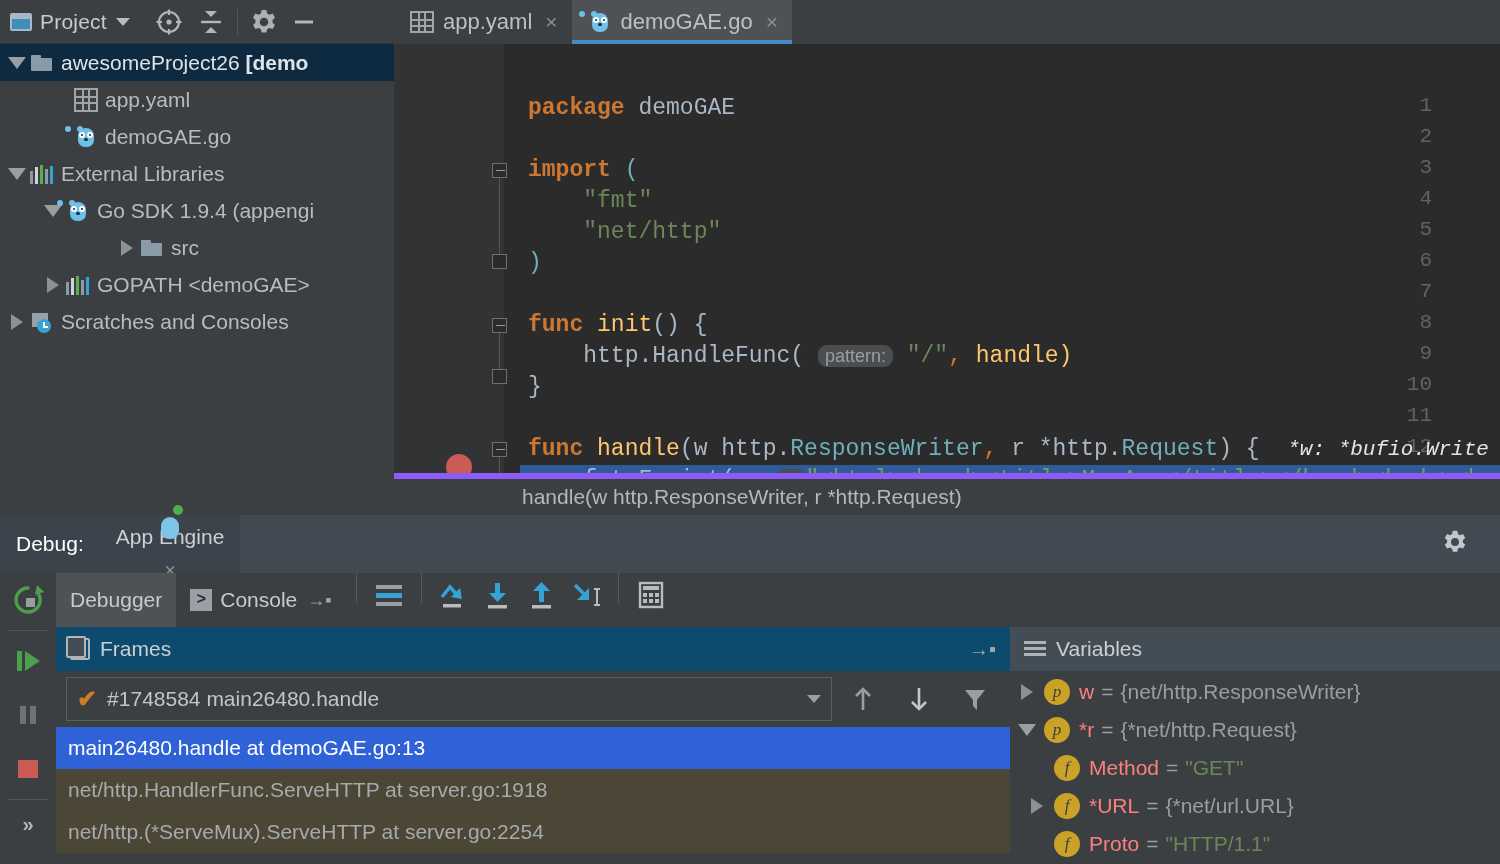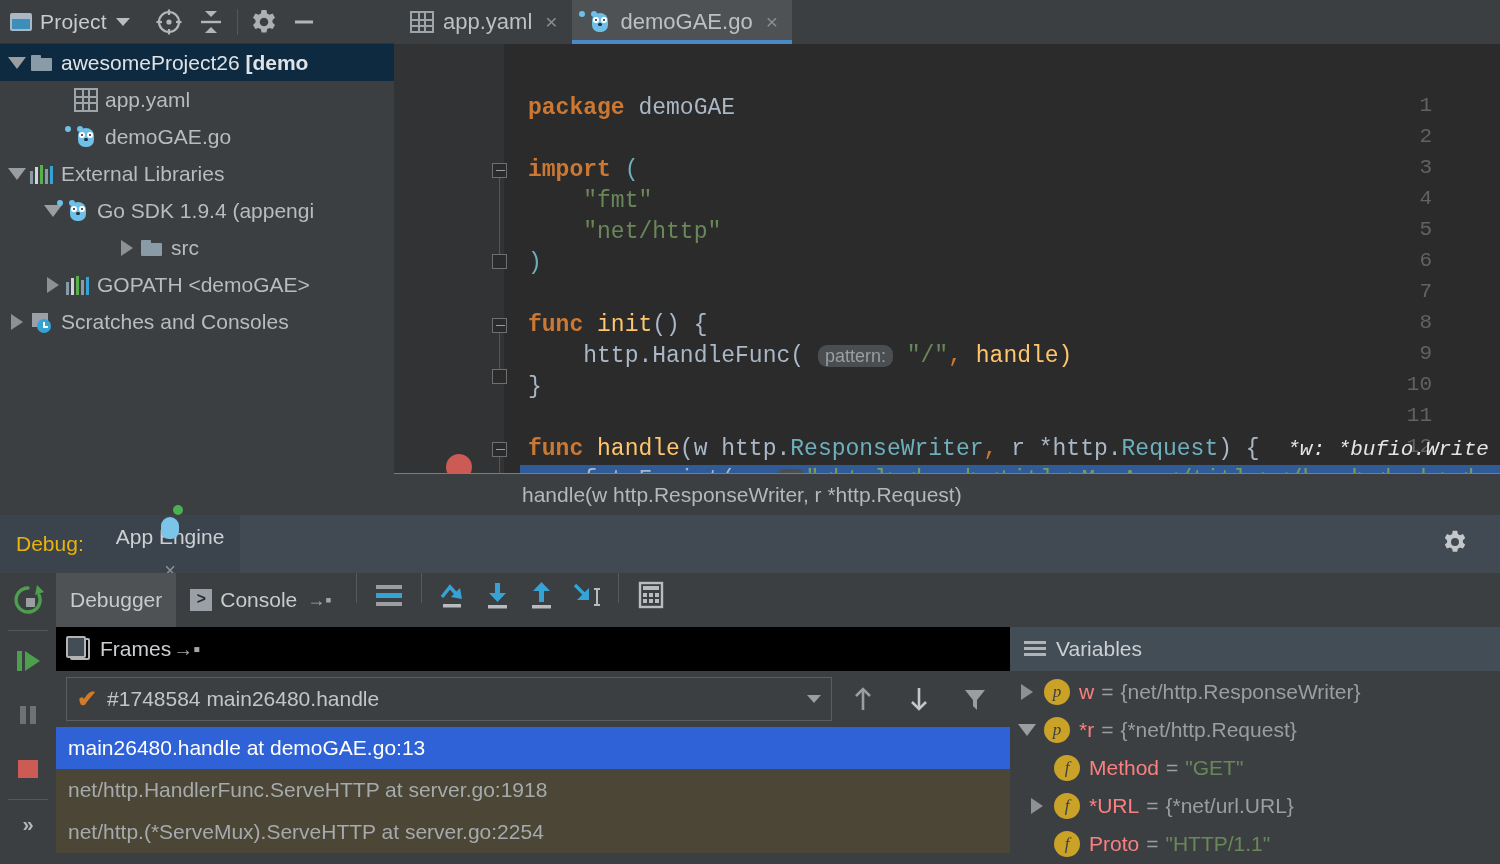--- a/index.html
+++ b/index.html
@@ -166,36 +166,36 @@
   .hint {
     background: #4a4e51; color: #9a9ea1; border-radius: 9px;
     padding: 1px 7px; font-size: 18px; font-family: "Liberation Sans", sans-serif;
   }
   .cline.hl .hint { background: #4a4e51; color: #bcc0c3; }
   .inlay { color: #e5e5e5; font-style: italic; font-size: 21px; }
   .strhl { color: #7d9a5c; }
 
   #breadcrumb-bar {
     position: absolute; left: 0; bottom: 0; width: 100%; height: 42px;
-    background: #3c3f41; border-top: 1px solid #8b5cf6; display: flex; align-items: center;
+    background: #3c3f41; border-top: 6px solid #8b5cf6; display: flex; align-items: center;
     padding-left: 128px;
   }
   #breadcrumb-bar span { color: #b4b8bb; font-size: 21px; }
 
   
   #debug-panel {
     position: absolute; left: 0; top: 515px; width: 1500px; height: 349px;
     background: #3c3f41;
   }
   #debug-header {
     height: 58px; background: #414a52; display: flex; align-items: stretch;
     position: relative;
   }
   #debug-label {
-    display:flex; align-items:center; padding: 0 16px; color:#eab308; font-size: 21px;
+    display:flex; align-items:center; padding: 0 16px; color:#ffffff; font-size: 21px;
     background: #3b444c;
   }
   #debug-run-tab {
     display:flex; align-items:center; gap:10px; padding: 0 16px; background:#3b444c;flex-direction:column;
   }
   #debug-run-tab .rt-text { color:#ccd0d3; font-size: 21px; }
   #debug-run-tab .rt-x { color:#8e9295; font-size: 20px; }
   .gopher-run { position: relative; width: 26px; height: 26px; }
   .gopher-run .grbody { position:absolute; left:4px; top:2px; width:18px; height:22px; background:#7cc4e8; border-radius:9px 9px 8px 8px; }
   .gopher-run .grdot { position:absolute; right:0px; bottom:0px; width:10px; height:10px; border-radius:50%; background:#4caf50; }
@@ -219,21 +219,22 @@
     width: 22px; height: 22px; background: #9aa0a5; color: #2b2b2b; font-size: 16px;
     display:flex; align-items:center; justify-content:center; font-weight: bold;
     font-family: "Liberation Mono", monospace;
   }
   .pin-ico { color:#a2a6a9; font-size: 18px; margin-left: 2px; }
   .dtb-sep { width: 1px; height: 30px; background: #555a5d; margin: 0 10px; }
   .dtb-btn { width: 44px; height: 44px; display:flex; align-items:center; justify-content:center; }
 
   #frames-pane { position: absolute; left: 56px; top: 54px; width: 954px; height: 237px; background: #3c3f41; }
   #frames-head {
-    height: 44px; background: #000000; display: flex; align-items: center; padding: 16px 14px;
+    height: 44px; background: #0c4a6e; display: flex; align-items: center; padding: 16px 14px;
+    justify-content: space-between;
   }
   .pane-title { display:flex; align-items:center; gap:10px; color:#ccd0d3; font-size:21px; }
   .frames-ico { width:20px;height:22px;border:2px solid #b0b4b7;border-radius:2px; position:relative;}
   .frames-ico::after{content:"";position:absolute;left:-6px;top:-4px;width:16px;height:18px;border:2px solid #b0b4b7;border-radius:2px;background:#434d56;}
   #frames-select-row { height: 56px; display: flex; align-items: center; padding: 0 10px; gap: 6px; }
   #frames-combo {
     flex: 1 1 auto; height: 44px; border: 1px solid #5a5e61; background: #3c3f41;
     display: flex; align-items: center; padding: 0 10px; justify-content: space-between;
   }
   .combo-left { display:flex; align-items:center; gap:10px; }

